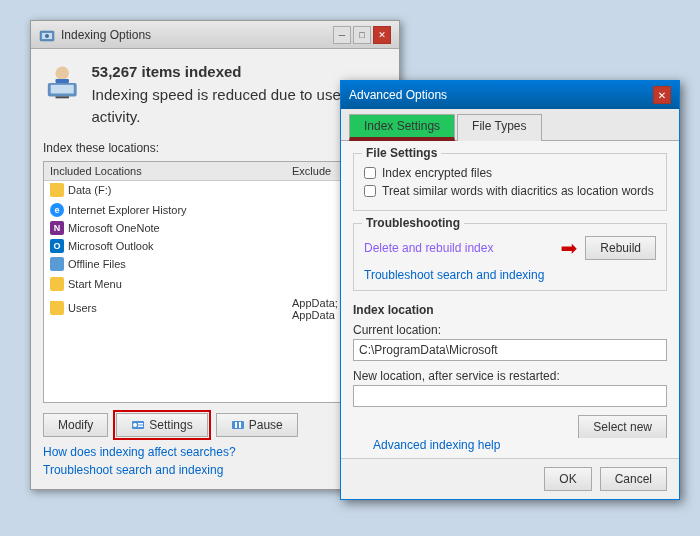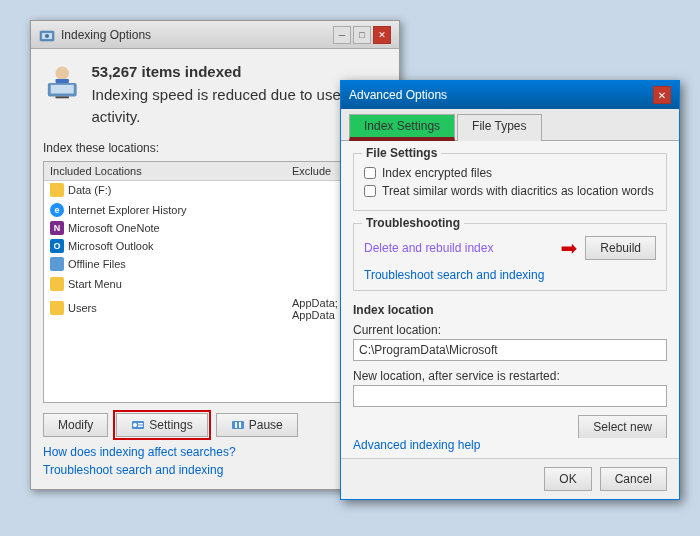--- a/index.html
+++ b/index.html
@@ -321,20 +321,21 @@
       background: white;
       margin-bottom: 8px;
     }
     .select-new-row {
       display: flex;
       justify-content: flex-end;
     }
 
     .advanced-footer-link {
       padding: 0 12px 6px;
+      margin-left: 20px;
     }
     .advanced-footer-link a {
       color: #0066cc;
       text-decoration: none;
       font-size: 12px;
     }
 
     .advanced-footer-buttons {
       border-top: 1px solid #ccc;
       padding: 8px 12px;

